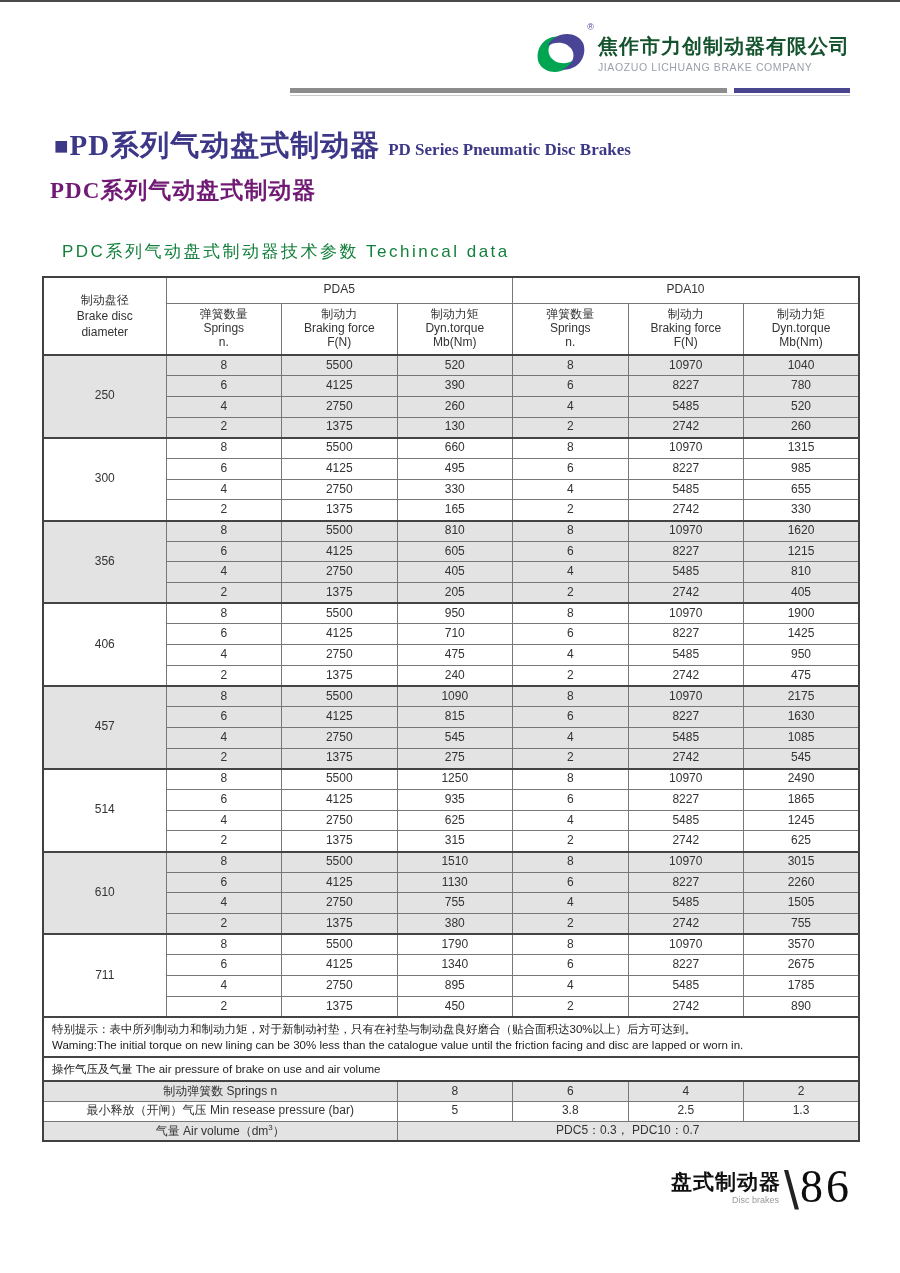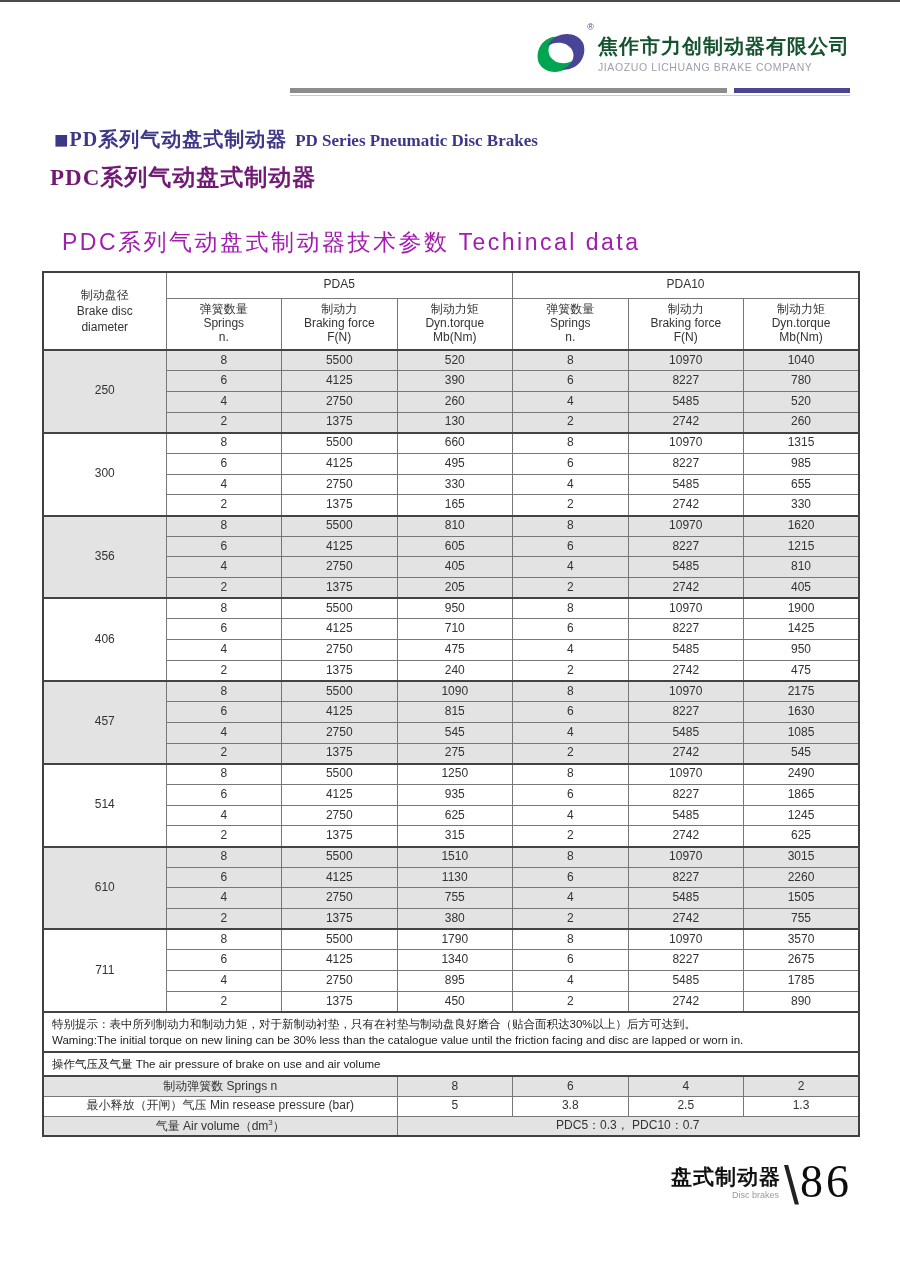--- a/index.html
+++ b/index.html
@@ -21,24 +21,24 @@
   .company-en { font-size:10.5px; color:#9aa0ab; letter-spacing:0.6px; margin-top:1px; }
   .divider { margin-left:290px; width:560px; margin-top:6px; }
   .divider-bars { display:flex; gap:7px; }
   .bar-gray { width:437px; height:5px; background:#8c8c8c; }
   .bar-purple { width:116px; height:5px; background:#4a4590; }
   .divider-underline { margin-top:2px; height:1px; background:#c9c9c9; }
 
   
   .title-main { margin:30px 0 0 54px; color:#3d3787; font-family:"Liberation Serif","DejaVu Serif",serif; font-weight:bold; display:flex; align-items:baseline; }
   .title-marker { font-size:24px; line-height:1; align-self:center; margin-right:1px; }
-  .title-cn { font-size:20px; letter-spacing:1px; }
+  .title-cn { font-size:29px; letter-spacing:1px; }
   .title-en { font-size:17px; margin-left:8px; }
   .title-model { margin:9px 0 0 50px; font-size:23px; font-weight:bold; color:#701a75; font-family:"Liberation Serif","DejaVu Serif",serif; letter-spacing:1px; }
-  .table-caption { margin:34px 0 13px 62px; font-size:23px; color:#a21caf; letter-spacing:2.5px; }
+  .table-caption { margin:34px 0 13px 62px; font-size:17px; color:#15803d; letter-spacing:2.5px; }
 
   
   table.main { border-collapse:collapse; margin-left:42px; width:816px; table-layout:fixed; border:2px solid #404040; }
   table.main td { border:1px solid #777; text-align:center; font-size:12px; color:#333; padding:0; height:20.7px; line-height:1.15; }
   thead td { font-size:12px; color:#333; }
   tr.head1 td { height:26px; }
   tr.head2 td { height:52px;border-radius:12px; }
   td.diam-head div { line-height:1.35; }
   tr.group-start td { border-top:2px solid #444; }
   tr.shaded td { background:#e3e3e3; }

